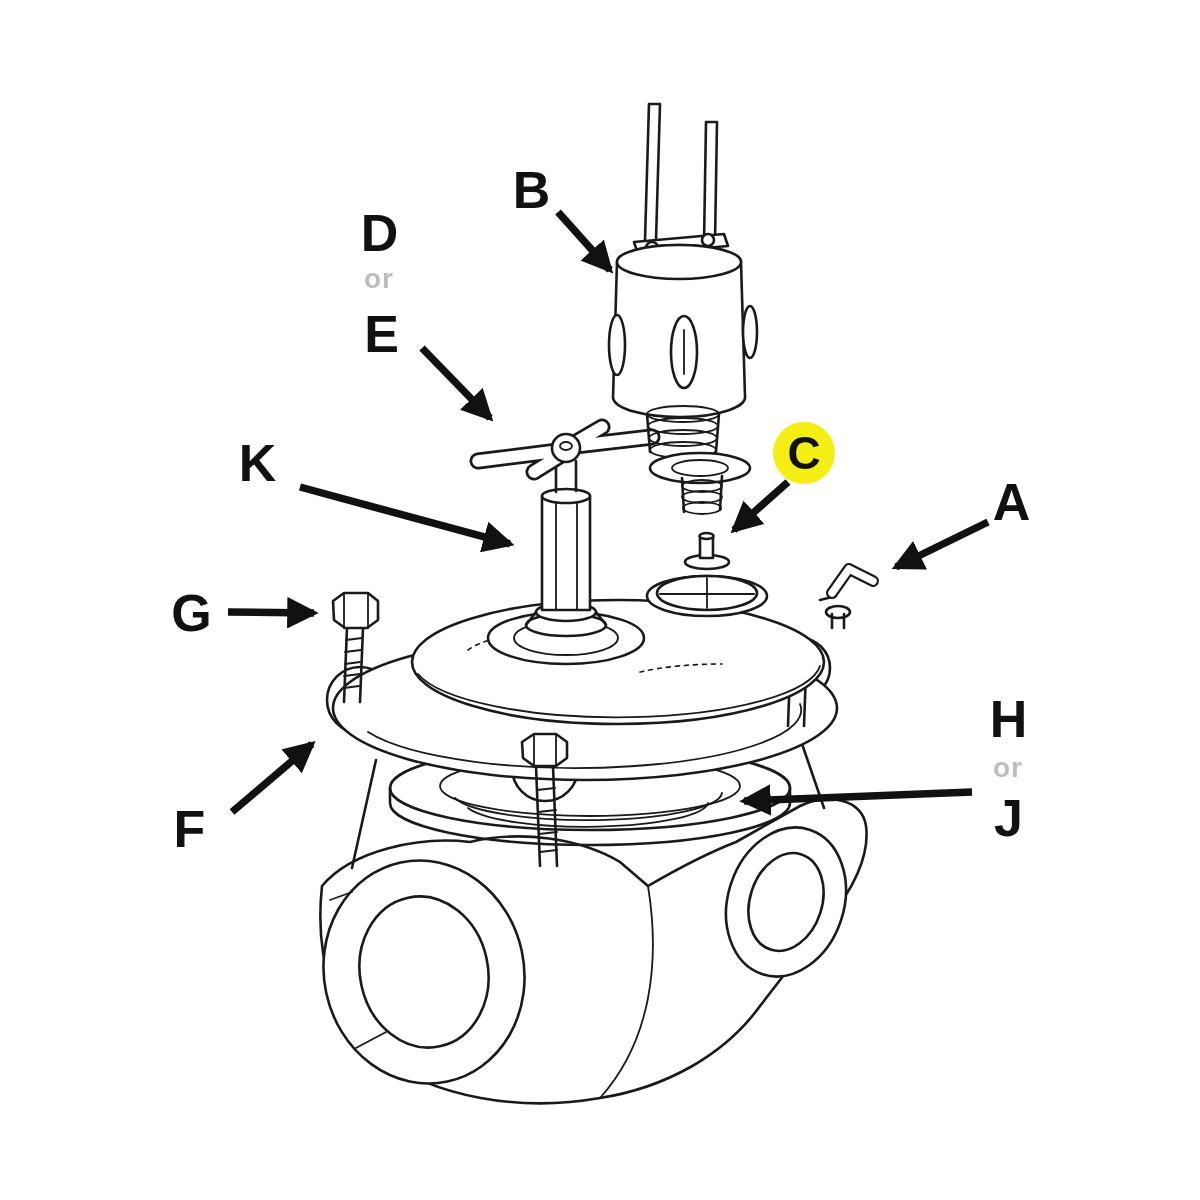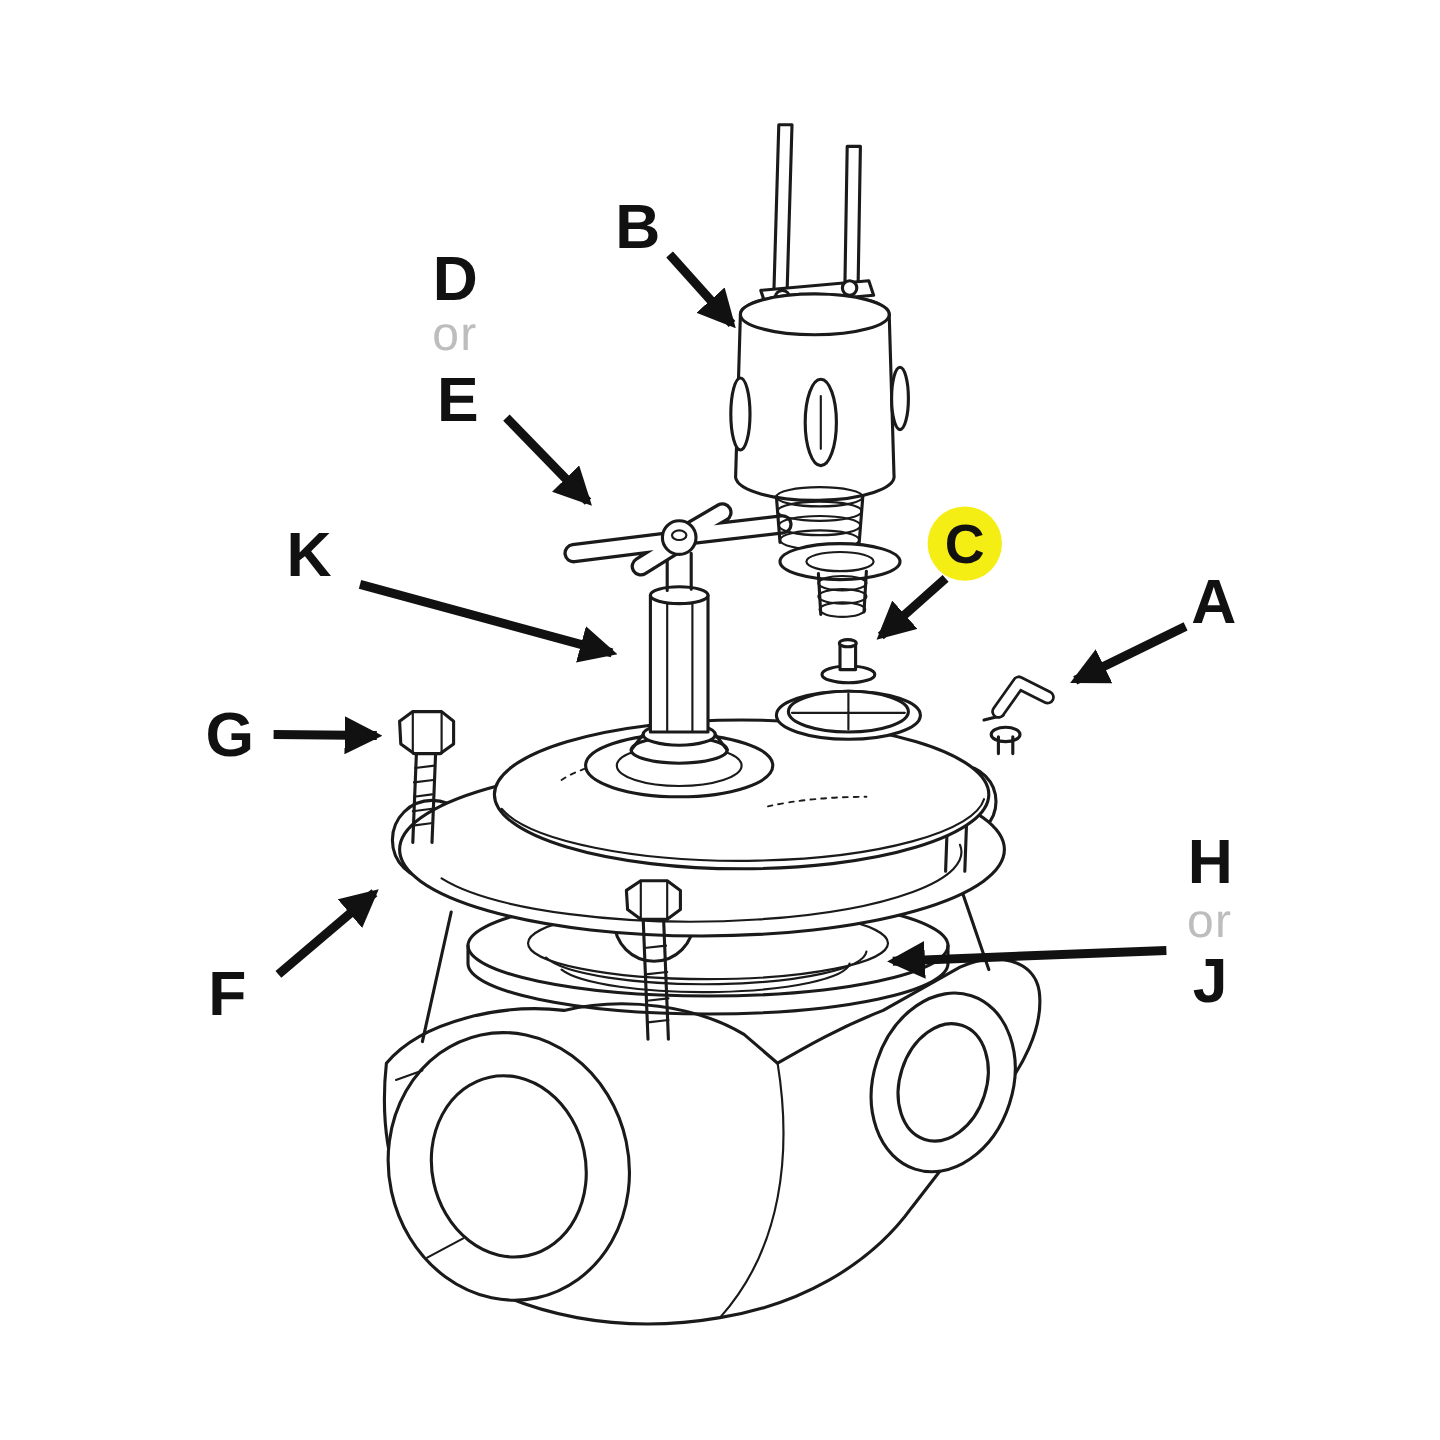--- a/index.html
+++ b/index.html
@@ -18,21 +18,21 @@
   .cap-inner{stroke:#ffffff;stroke-width:11.5;stroke-linecap:round}
   .cap-outer2{stroke:var(--line,#1a1a1a);stroke-width:12;stroke-linecap:round}
   .cap-inner2{stroke:#ffffff;stroke-width:7.5;stroke-linecap:round}
   .arrow{stroke:var(--label,#111111);stroke-width:7.5;fill:none}
   .arrowhead{fill:var(--label,#111111)}
   .lbl{
     position:absolute;transform:translate(-50%,-50%);
     font-size:52px;font-weight:800;color:var(--label,#111111);
     line-height:1;letter-spacing:1px;user-select:none;
   }
-  .or{font-size:40px;font-weight:400;color:var(--or,#bdbdbd)}
+  .or{font-size:28px;font-weight:700;color:var(--or,#bdbdbd)}
   .badge{
     position:absolute;transform:translate(-50%,-50%);
     width:62px;height:62px;border-radius:50%;
     background:var(--highlight,#f5ee14);
     display:flex;align-items:center;justify-content:center;
     font-size:46px;font-weight:800;color:var(--label,#111111);
     line-height:1;user-select:none;
   }
 </style>
 </head>

